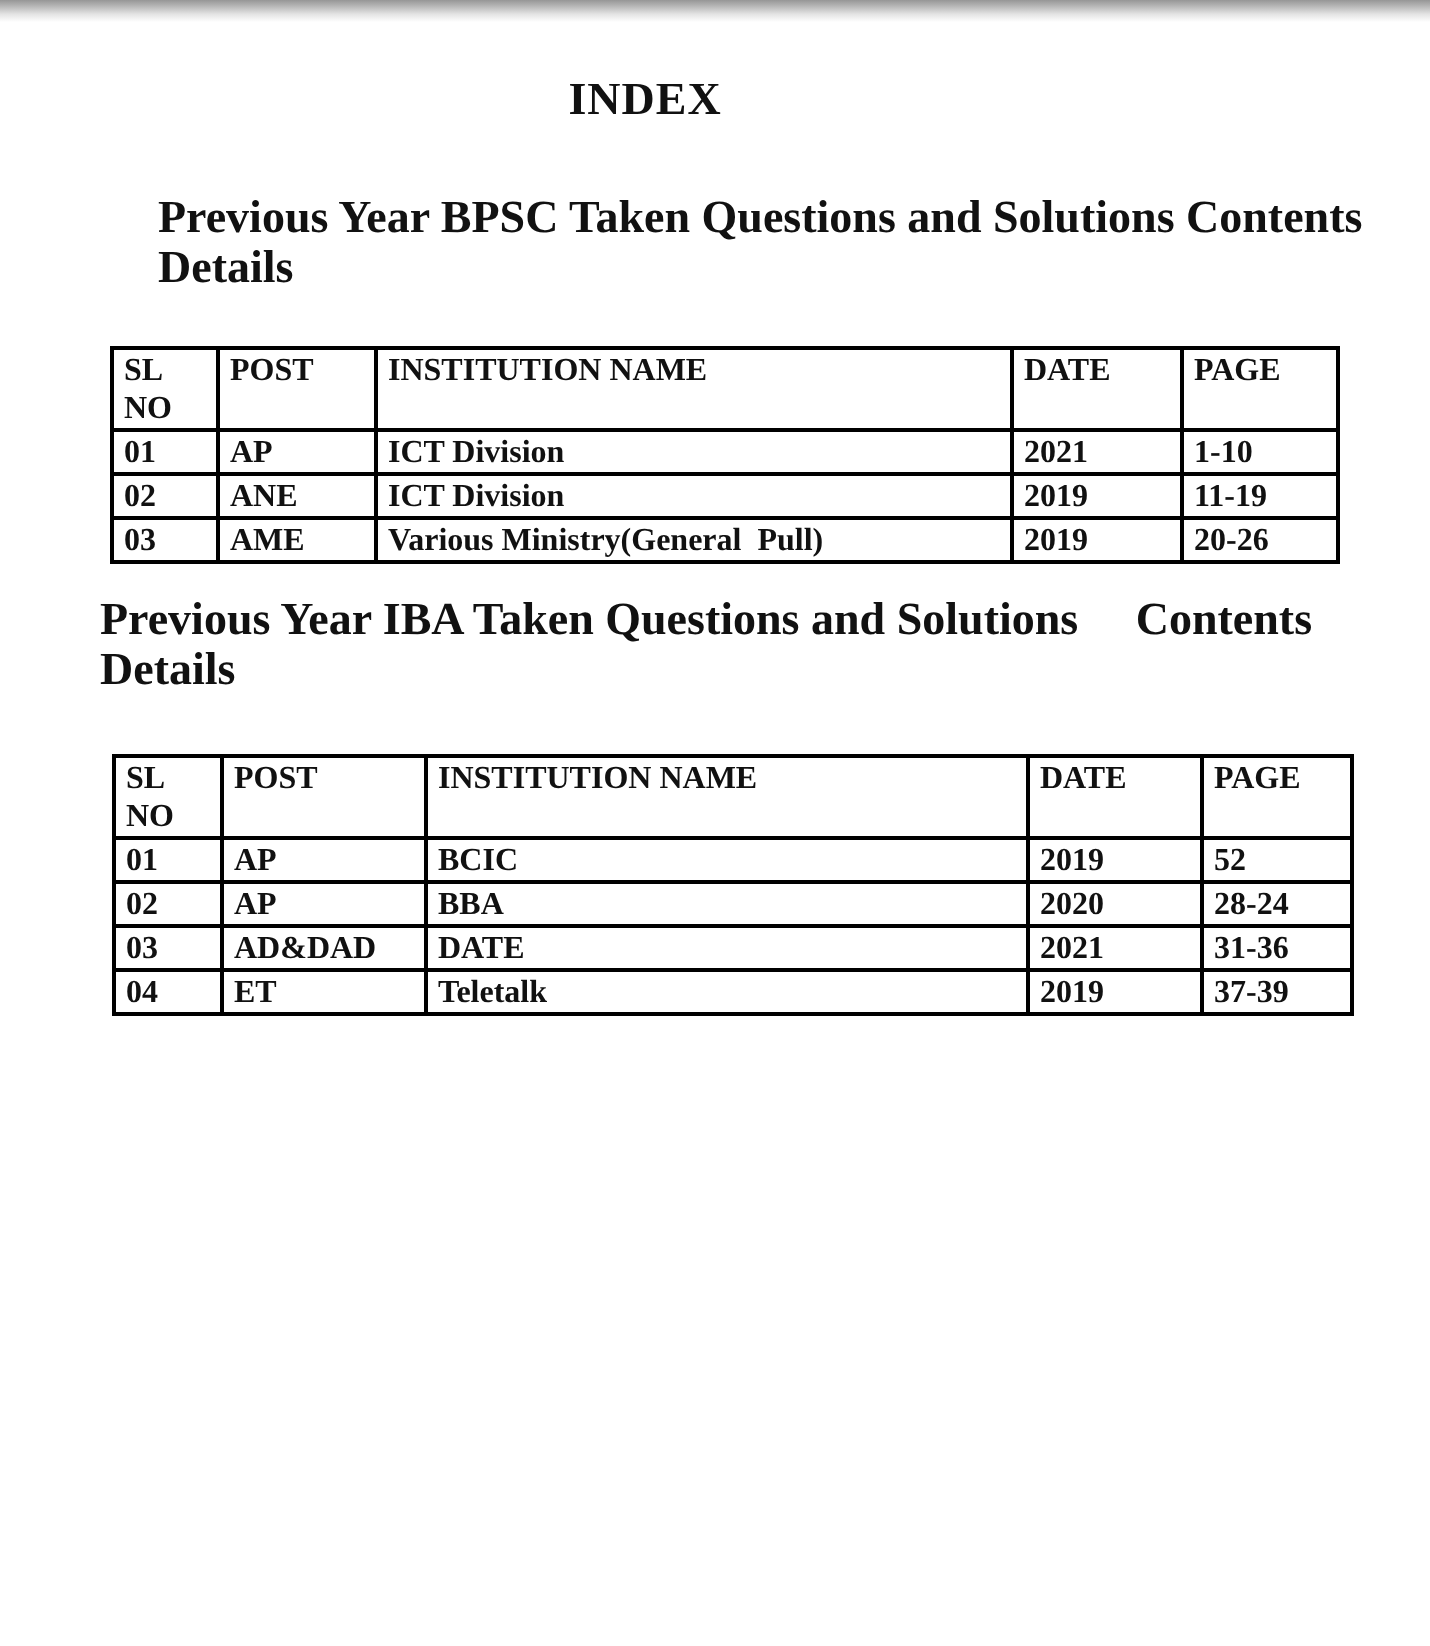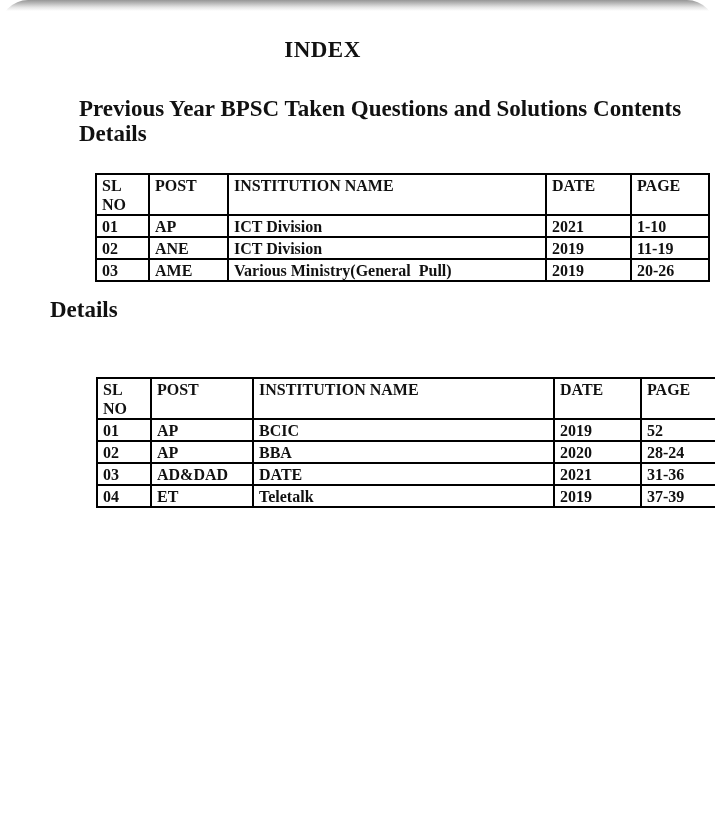--- a/index.html
+++ b/index.html
@@ -9,21 +9,20 @@
   }
   .page {
     position: relative;
     width: 715px;
     height: 823px;
     background: #ffffff;
     overflow: hidden;
     font-family: "Liberation Serif", "DejaVu Serif", serif;
     font-weight: bold;
     color: #111111;
-    border-radius: 28px;
   }
   .top-edge {
     position: absolute;
     top: 0; left: 0; right: 0;
     height: 11px;
     background: linear-gradient(to bottom, #969696 0%, #b3b3b3 25%, #e4e4e4 65%, #ffffff 100%);
   }
   .doc-title {
     position: absolute;
     top: 36px;
@@ -42,21 +41,20 @@
   }
   .heading .hline { white-space: pre; }
   .heading-bpsc { top: 96px;  left: 79px; }
   .heading-iba  { top: 297px; left: 50px; }
 
   table.idx-table {
     position: absolute;
     border-collapse: collapse;
     table-layout: fixed;
     border: 2px solid #000000;
-    margin-left: 40px;
   }
   .t1 { top: 173px; left: 55px; width: 613px; }
   .t2 { top: 377px; left: 56px; width: 619px; }
 
   .idx-table th, .idx-table td {
     border: 2px solid #000000;
     vertical-align: top;
     text-align: left;
     font-weight: bold;
     font-size: 16px;
@@ -125,20 +123,21 @@
         <td>03</td>
         <td>AME</td>
         <td>Various Ministry(General  Pull)</td>
         <td>2019</td>
         <td>20-26</td>
       </tr>
     </tbody>
   </table>
 
   <div class="heading heading-iba">
+    <div class="hline">Previous Year IBA Taken Questions and Solutions     Contents</div>
     <div class="hline">Details</div>
   </div>
 
   <table class="idx-table t2">
     <colgroup>
       <col style="width:54px">
         <col style="width:102px">
         <col style="width:301px">
         <col style="width:87px">
         <col style="width:75px">

